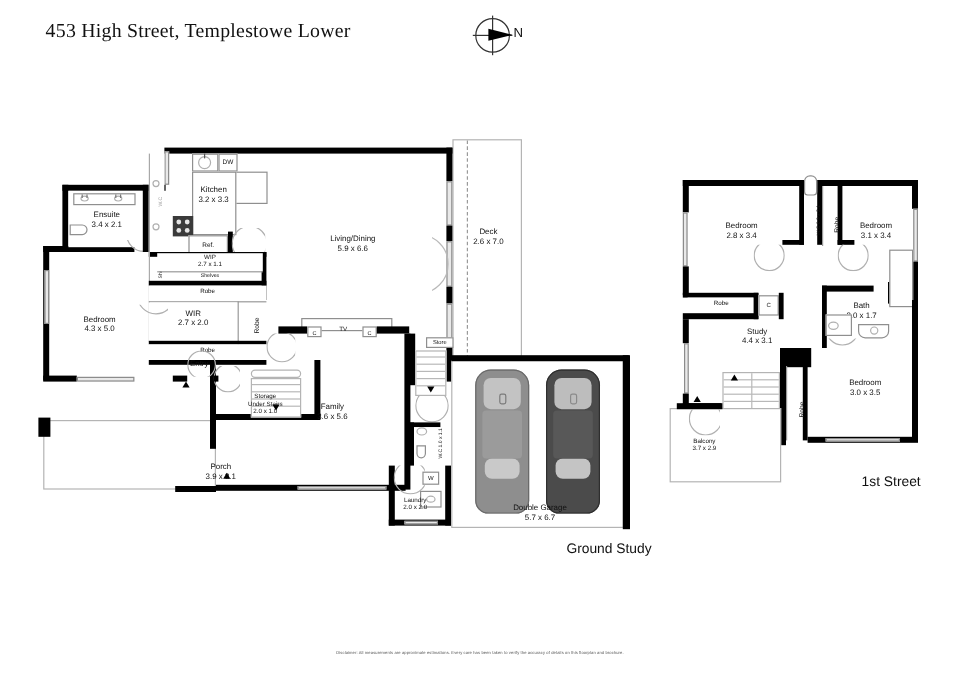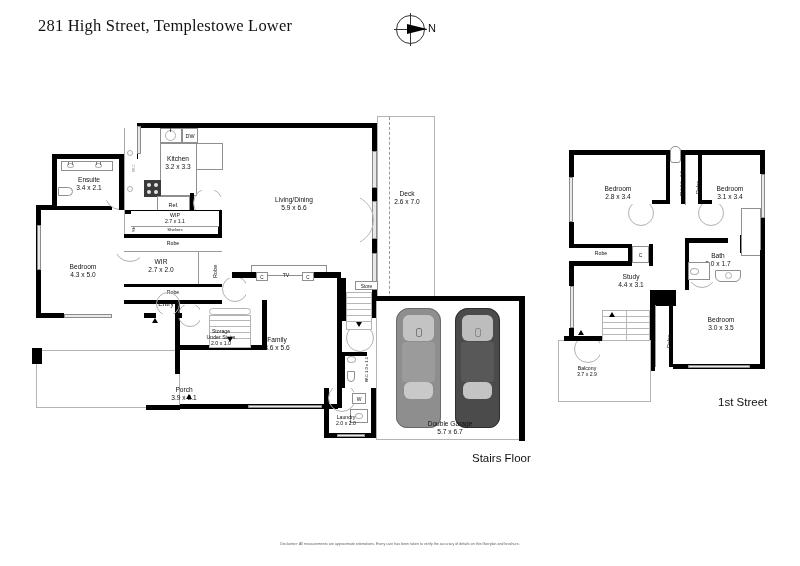--- a/index.html
+++ b/index.html
@@ -55,21 +55,21 @@
           border-bottom:3.2px solid transparent;border-right:5px solid #000;}
   .dash{position:absolute;border-left:1px dashed #9a9a9a;}
   .car{position:absolute;border-radius:13px 13px 11px 11px;}
   .carbody{position:absolute;inset:0;border-radius:13px 13px 11px 11px;border:1px solid #5c5c5c;}
   .wind{position:absolute;background:#cfcfcf;border-radius:6px;}
   .hatch{position:absolute;background:#3a3a3a;}
 </style>
 </head>
 <body>
 
-<div id="title">281 High Street, Templestowe Lower</div>
+<div id="title">453 High Street, Templestowe Lower</div>
 
 <div id="compass">
   <div class="circ"></div>
   <div class="vt"></div>
   <div class="hz"></div>
   <div class="arw"></div>
   <div class="nlab">N</div>
 </div>
 
 <div class="plan" id="ground-floor" style="left:0;top:0;width:560px;height:470px;">
@@ -315,21 +315,21 @@
     <div class="wind" style="left:6px;top:34px;width:33px;height:40px;background:#585858;border-radius:3px;"></div>
     <div style="position:absolute;left:20px;top:20px;width:4px;height:7px;border:1px solid #8a8a8a;border-radius:2px;"></div>
   </div>
 
   <div class="lbl" style="left:404px;top:420px;width:92px;">
     <span>Double Garage</span><br>
     <span>5.7 x 6.7</span>
   </div>
 </div>
 
-<div class="floorlab" id="gf-label">Stairs Floor</div>
+<div class="floorlab" id="gf-label">Ground Study</div>
 
 <div class="plan" id="first-floor" style="left:540px;top:0;width:260px;height:420px;">
 
   <div class="w" style="left:29px;top:150px;width:100px;height:5px;"></div>
   <div class="w" style="left:145px;top:150px;width:80px;height:5px;"></div>
   <div class="w" style="left:29px;top:150px;width:5px;height:27px;"></div>
   <div class="win" style="left:29px;top:177px;width:4px;height:45px;"></div>
   <div class="w" style="left:29px;top:222px;width:5px;height:24px;"></div>
   <div class="w" style="left:220px;top:150px;width:5px;height:24px;"></div>
   <div class="win" style="left:221px;top:174px;width:4px;height:44px;"></div>

